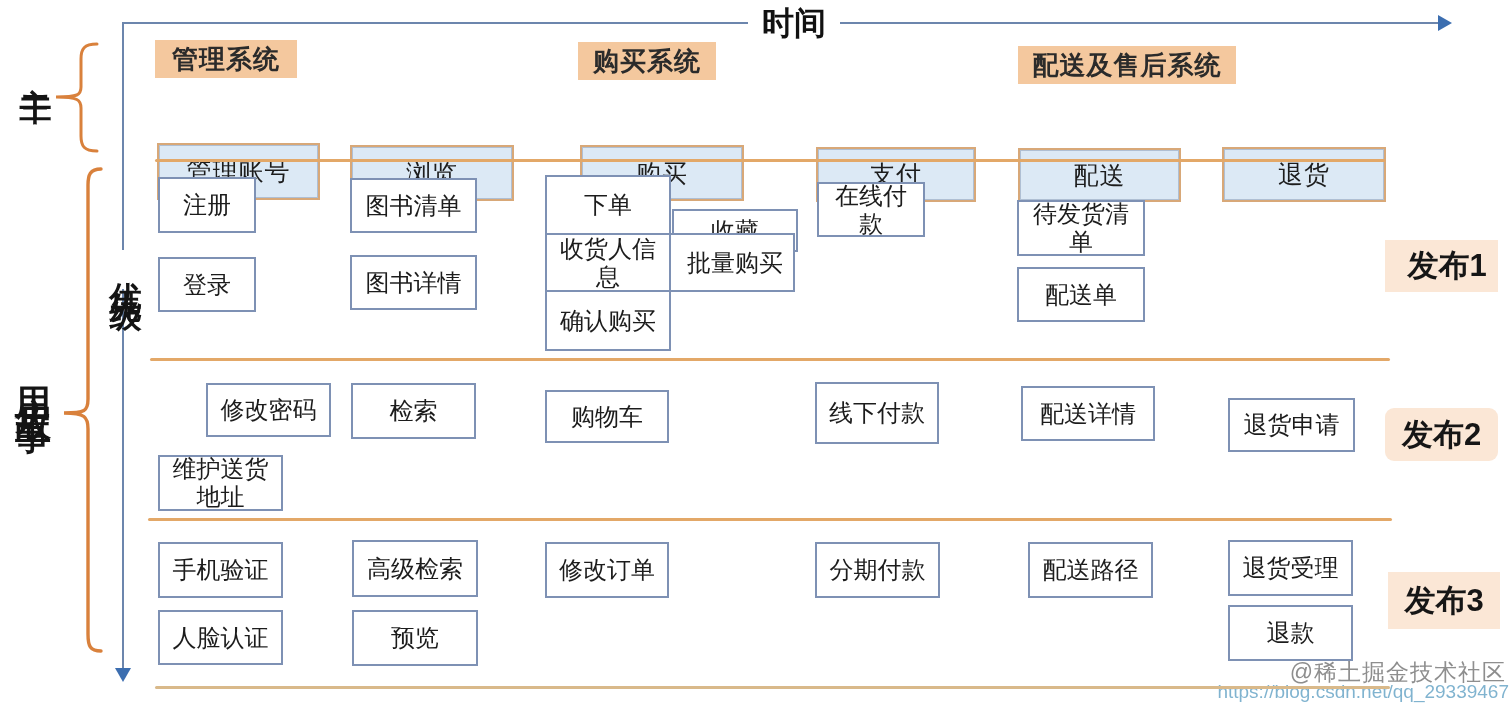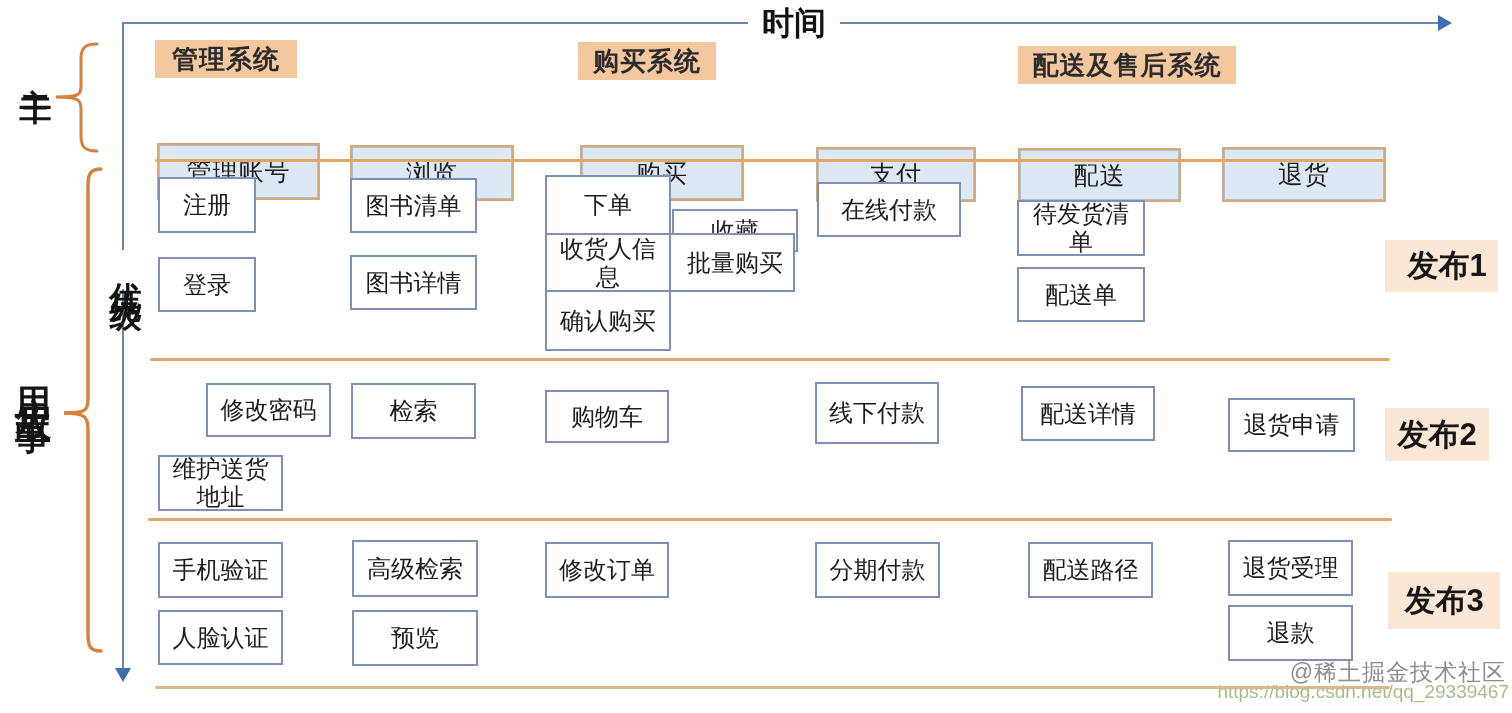--- a/index.html
+++ b/index.html
@@ -41,21 +41,21 @@
     line-height:36px;white-space:nowrap;
   }
   .v-label{
     writing-mode:vertical-rl;text-orientation:upright;white-space:nowrap;
     color:#141414;
   }
   .bb-side-label{font-size:32px;font-weight:600;letter-spacing:6px;}
   .stories-side-label{font-size:36px;font-weight:600;letter-spacing:10px;}
   .prio-label{font-size:32px;font-weight:600;letter-spacing:9px;background:#fff;padding:6px 2px;}
   .wm1{font-size:23px;color:#8e8e8e;letter-spacing:1px;white-space:nowrap;}
-  .wm2{font-size:19px;color:#4d7c0f;opacity:.5;white-space:nowrap;}
+  .wm2{font-size:19px;color:#0369a1;opacity:.5;white-space:nowrap;}
   svg.braces{position:absolute;left:0;top:0;pointer-events:none;}
 </style>
 </head>
 <body>
 
 <div class="stage" id="stage" style="--header-bg: #f4c89e; --backbone-bg: #dce9f5; --backbone-border: #d8a878; --card-border: #7e91b4; --release-bg: #fbe7d6; --divider: #e3a868; --divider-bottom: #d9b98a; --axis: #6c86ad; --arrow: #3c6eb0; --brace: #d9813c;">
 
   <div class="abs axis-h" style="left:123px;top:22px;width:1317px;"></div>
   <div class="abs arrow-right" style="left:1438px;top:15px;"></div>
   <div class="abs time-label" style="left:748px;top:5px;">时间</div>
@@ -85,32 +85,32 @@
     <div class="abs backbone-box" style="left: 1222px; top: 99px; width: 164px; height: 55px;">退货</div>
     <div class="abs card" style="left: 158px; top: 177px; width: 98px; height: 56px;">注册</div>
     <div class="abs card" style="left: 158px; top: 257px; width: 98px; height: 55px;">登录</div>
     <div class="abs card" style="left: 350px; top: 178px; width: 127px; height: 55px;">图书清单</div>
     <div class="abs card" style="left: 350px; top: 255px; width: 127px; height: 55px;">图书详情</div>
     <div class="abs card" style="left: 545px; top: 175px; width: 126px; height: 60px;">下单</div>
     <div class="abs card" style="left: 672px; top: 177px; width: 126px; height: 43px; margin-top: 32px;">收藏</div>
     <div class="abs card" style="left: 545px; top: 233px; width: 126px; height: 59px;">收货人信息</div>
     <div class="abs card" style="left: 669px; top: 233px; width: 126px; height: 59px; padding-left: 12px;">批量购买</div>
     <div class="abs card" style="left: 545px; top: 290px; width: 126px; height: 61px;">确认购买</div>
-    <div class="abs card" style="left: 817px; top: 182px; width: 144px; height: 55px;">在线付款</div>
+    <div class="abs card" style="left: 817px; top: 182px; width: 108px; height: 55px;">在线付款</div>
     <div class="abs card" style="left: 1017px; top: 200px; width: 128px; height: 56px;">待发货清单</div>
     <div class="abs card" style="left: 1017px; top: 267px; width: 128px; height: 55px;">配送单</div>
     <div class="abs release-badge" style="left: 1385px; top: 240px; width: 113px; height: 52px; padding-left: 11px;">发布1</div>
     <div class="abs card" style="left: 158px; top: 383px; width: 125px; height: 54px; margin-left: 48px;">修改密码</div>
     <div class="abs card" style="left: 158px; top: 455px; width: 125px; height: 56px;">维护送货地址</div>
     <div class="abs card" style="left: 351px; top: 383px; width: 125px; height: 56px;">检索</div>
     <div class="abs card" style="left: 545px; top: 390px; width: 124px; height: 53px;">购物车</div>
     <div class="abs card" style="left: 815px; top: 382px; width: 124px; height: 62px;">线下付款</div>
     <div class="abs card" style="left: 1021px; top: 386px; width: 134px; height: 55px;">配送详情</div>
     <div class="abs card" style="left: 1228px; top: 398px; width: 127px; height: 54px;">退货申请</div>
-    <div class="abs release-badge" style="left: 1385px; top: 408px; width: 104px; height: 53px;">发布2</div>
+    <div class="abs release-badge" style="left: 1385px; top: 408px; width: 113px; height: 53px; border-radius: 9px;">发布2</div>
     <div class="abs card" style="left: 158px; top: 542px; width: 125px; height: 56px;">手机验证</div>
     <div class="abs card" style="left: 158px; top: 610px; width: 125px; height: 55px;">人脸认证</div>
     <div class="abs card" style="left: 352px; top: 540px; width: 126px; height: 57px;">高级检索</div>
     <div class="abs card" style="left: 352px; top: 610px; width: 126px; height: 56px;">预览</div>
     <div class="abs card" style="left: 545px; top: 542px; width: 124px; height: 56px;">修改订单</div>
     <div class="abs card" style="left: 815px; top: 542px; width: 125px; height: 56px;">分期付款</div>
     <div class="abs card" style="left: 1028px; top: 542px; width: 125px; height: 56px;">配送路径</div>
     <div class="abs card" style="left: 1228px; top: 540px; width: 125px; height: 56px;">退货受理</div>
     <div class="abs card" style="left: 1228px; top: 605px; width: 125px; height: 56px;">退款</div>
     <div class="abs release-badge" style="left: 1388px; top: 572px; width: 112px; height: 57px;">发布3</div>

